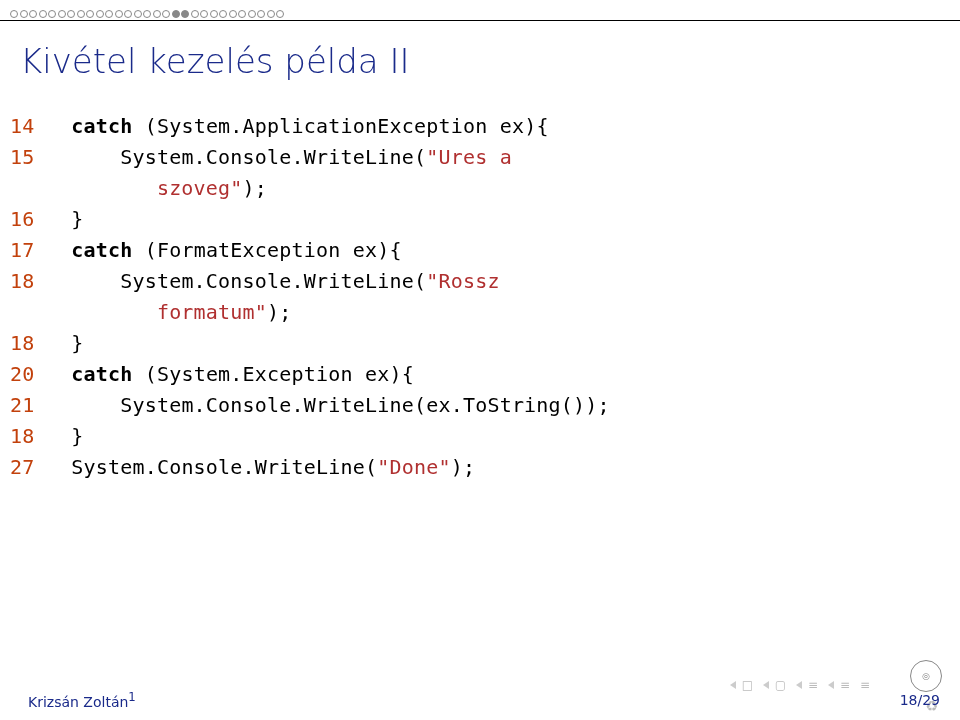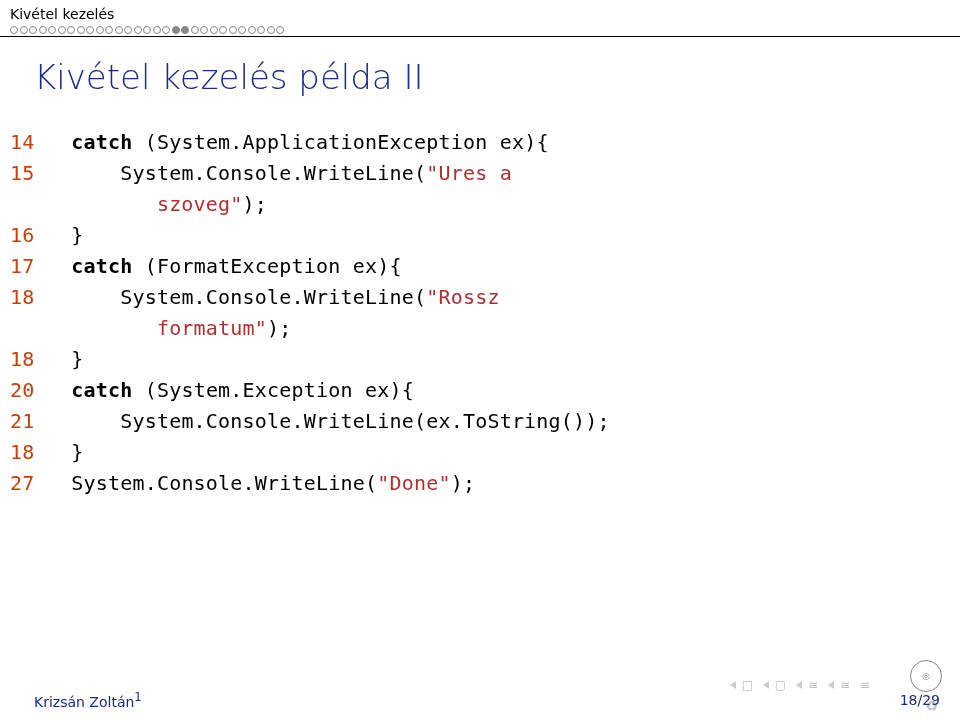--- a/index.html
+++ b/index.html
@@ -43,37 +43,37 @@
     border-color: #888;
   }
   .hr {
     height: 1px;
     background: #000;
     margin: 0 0 8px 0;
   }
   .title {
     font-size: 34px;
     color: #1a2a8a;
-    padding: 12px 18px 20px 34px;
+    padding: 12px 18px 20px 20px;
     font-weight: 300;
   }
   .code {
     font-family: "DejaVu Sans Mono", Consolas, monospace;
     font-size: 20px;
     line-height: 1.55;
     white-space: pre;
     padding: 10px 10px 10px 10px;
     letter-spacing: 0.2px;
   }
   .ln { color: #c2410c; }
   .kw { color: #000000; font-weight: bold; }
   .str { color: #b03030; }
   .footer {
     position: absolute;
-    left: 14px;
+    left: 8px;
     right: 0;
     bottom: 6px;
     display: flex;
     justify-content: space-between;
     align-items: center;
     padding: 0 20px 4px 20px;
     font-size: 14px;
     color: #1a2a8a;
   }
   .nav {
@@ -116,21 +116,20 @@
     font-size: 14px;
     color: #bbb;
   }
 </style>
 </head>
 <body>
 
 <div class="slide">
 
   <div class="top-bar">
-    <div class="section-label">Kivétel kezelés</div>
     <div class="dots" id="dots">
         <div class="dot"></div>
         <div class="dot"></div>
         <div class="dot"></div>
         <div class="dot"></div>
         <div class="dot"></div>
         <div class="dot"></div>
         <div class="dot"></div>
         <div class="dot"></div>
         <div class="dot"></div>

